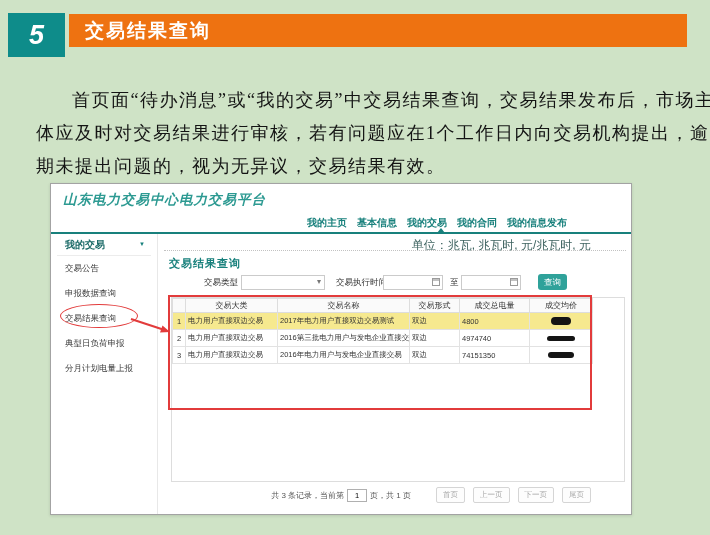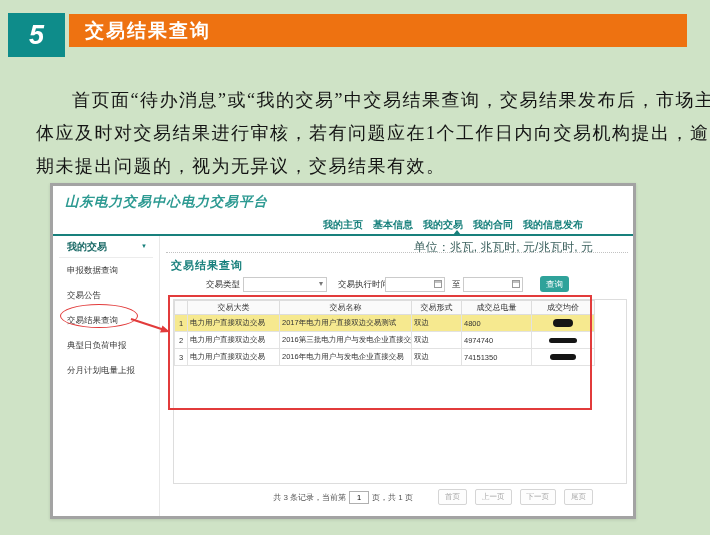--- a/index.html
+++ b/index.html
@@ -11,23 +11,23 @@
     display:flex;align-items:center;justify-content:center;color:#fff;font-size:27px;font-weight:bold;font-style:italic;}
   .title-bar{position:absolute;left:69px;top:14px;width:618px;height:33px;background:var(--header_orange,#ee7211);
     display:flex;align-items:center;padding-left:16px;box-sizing:border-box;color:#fff;font-size:19px;font-weight:bold;letter-spacing:2px;}
 
   
   .body-text{position:absolute;left:24px;top:72px;width:684px;margin:12px;font-family:"Liberation Serif","DejaVu Serif",serif;
     font-size:18px;line-height:1.82;letter-spacing:1.5px;color:#141414;text-indent:2em;}
 
   
   .panel{position:absolute;left:50px;top:183px;width:580px;height:330px;background:#fff;
-    border:3px solid #a3a3a3;box-sizing:content-box;box-shadow:0 1px 3px rgba(0,0,0,.12);}
+    border:1px solid #a3a3a3;box-sizing:content-box;box-shadow:0 1px 3px rgba(0,0,0,.12);}
   .app-title{position:absolute;left:12px;top:7px;font-size:13.5px;font-weight:bold;font-style:italic;color:#2d9a92;letter-spacing:1px;}
-  .nav{position:absolute;left:270px;top:32px;display:flex;gap:10px;font-size:10px;font-weight:bold;color:var(--accent_teal,#18807c);}
+  .nav{position:absolute;left:256px;top:32px;display:flex;gap:10px;font-size:10px;font-weight:bold;color:var(--accent_teal,#18807c);}
   .nav-item{position:relative;cursor:pointer;height:13px;line-height:13px;}
   .nav-item.active::after{content:"";position:absolute;right:2px;bottom:-4px;width:0;height:0;
     border-left:4px solid transparent;border-right:4px solid transparent;border-bottom:5px solid var(--accent_teal,#18807c);}
   .teal-line{position:absolute;left:0;top:48px;width:100%;height:2px;background:var(--accent_teal,#18807c);}
   .unit-note{position:absolute;top:53px;right:40px;font-size:12px;color:#3e6360;}
 
   
   .sidebar{position:absolute;left:0;top:50px;width:107px;height:280px;border-right:1px solid #e8e8e8;box-sizing:border-box;background:#fff;}
   .sb-header{position:relative;height:21px;line-height:21px;padding-left:14px;font-size:10px;font-weight:bold;color:#1c6b68;cursor:pointer;}
   .sb-caret{position:absolute;right:12px;top:0;font-size:6px;color:var(--accent_teal,#18807c);}
@@ -99,22 +99,22 @@
     </div>
     <div class="teal-line"></div>
     <div class="unit-note">单位：兆瓦, 兆瓦时, 元/兆瓦时, 元</div>
 
     <div class="sidebar">
       <div class="sb-header">
         <span>我的交易</span>
         <span class="sb-caret">▼</span>
       </div>
       <div class="sb-divider"></div>
+      <div class="sb-item">交易公告</div>
       <div class="sb-item">申报数据查询</div>
-      <div class="sb-item">交易公告</div>
       <div class="sb-item">交易结果查询</div>
       <div class="sb-item">典型日负荷申报</div>
       <div class="sb-item">分月计划电量上报</div>
     </div>
 
     <div class="dotted-line"></div>
     <div class="content-title">交易结果查询</div>
 
     <div class="form-row">
       <span class="lbl lbl-type">交易类型：</span>

